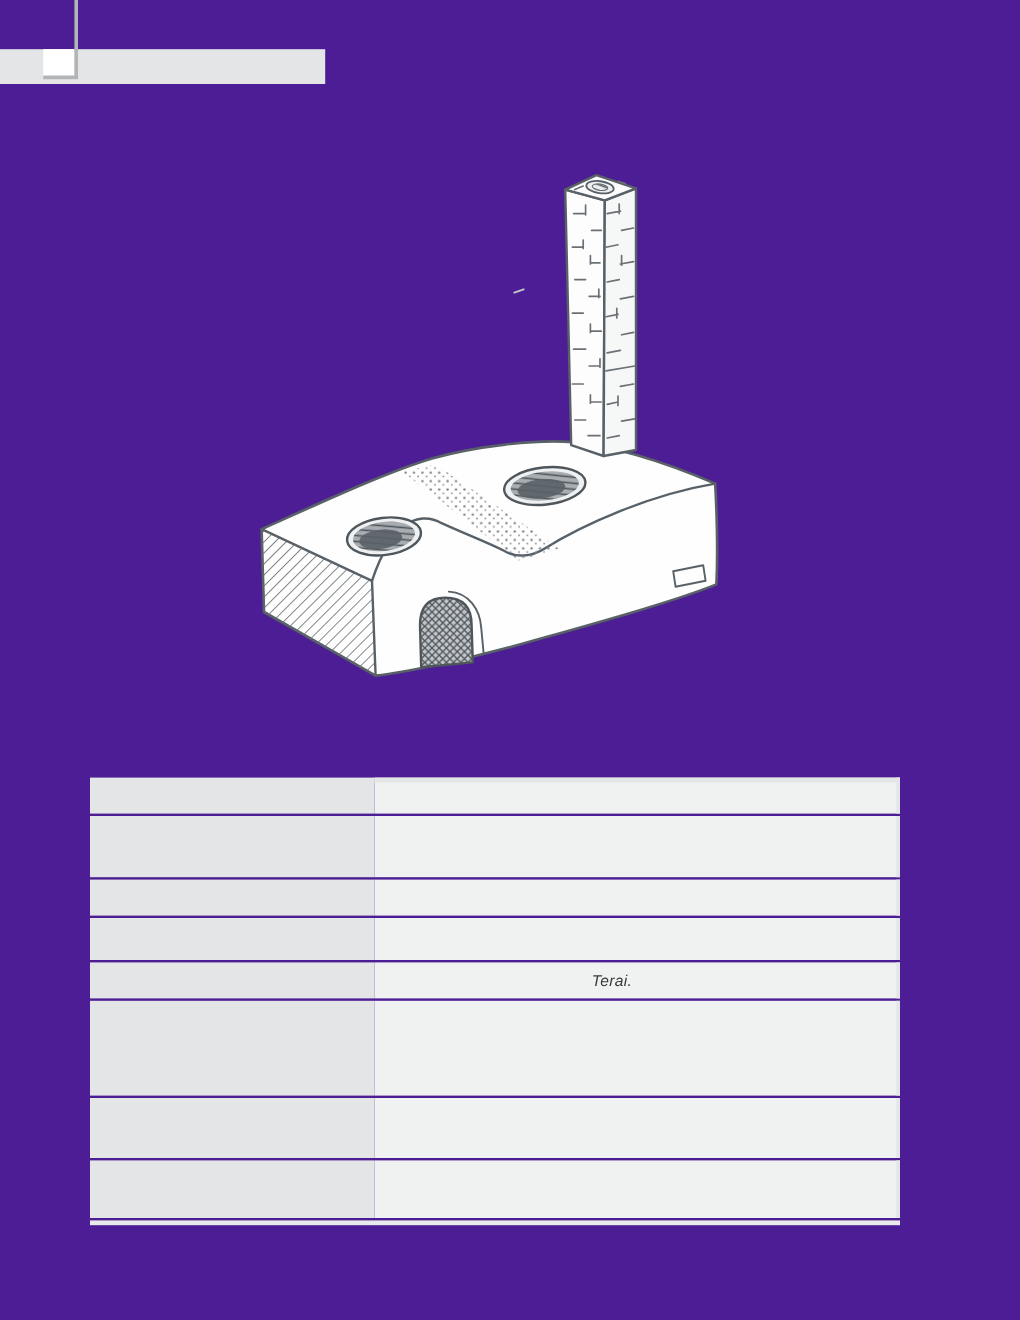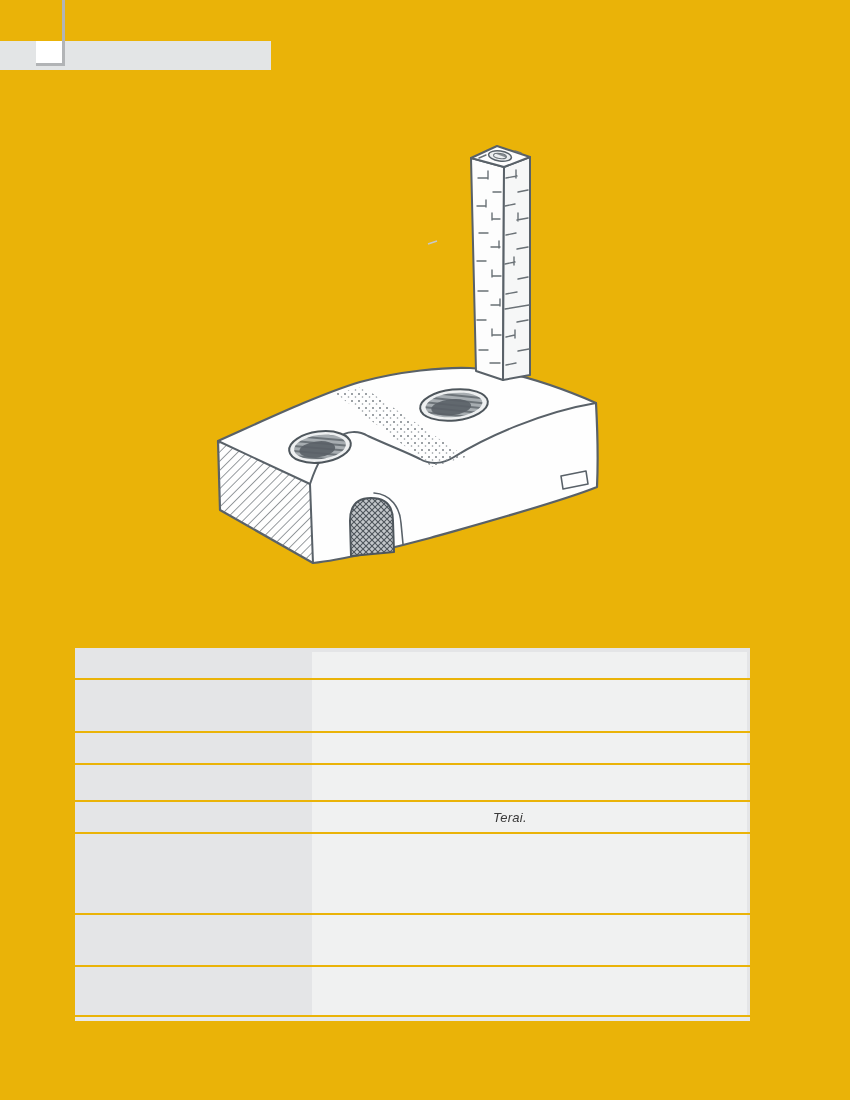--- a/index.html
+++ b/index.html
@@ -1,17 +1,17 @@
 <!DOCTYPE html>
 <html><head>
 <meta charset="utf-8">
 <style>
   html,body{margin:0;padding:0;background:#fff;}
   .page{
-    position:relative;width:850px;height:1100px;background:#eab308;
+    position:relative;width:850px;height:1100px;background:#4c1d95;
     font-family:"Liberation Sans",sans-serif;overflow:hidden;
   }
   
   .header-bar{position:absolute;left:0;top:41px;width:271px;height:29px;background:#e3e5e6;}
   .header-notch{position:absolute;left:36px;top:41px;width:26px;height:22px;background:#ffffff;}
   .rule-h{position:absolute;left:36px;top:63px;width:29px;height:2.5px;background:#b2b4b6;}
   .rule-v{position:absolute;left:62px;top:0;width:2.5px;height:65px;background:#b2b4b6;}
   
   .figure{position:absolute;left:190px;top:130px;width:440px;height:470px;}
   

